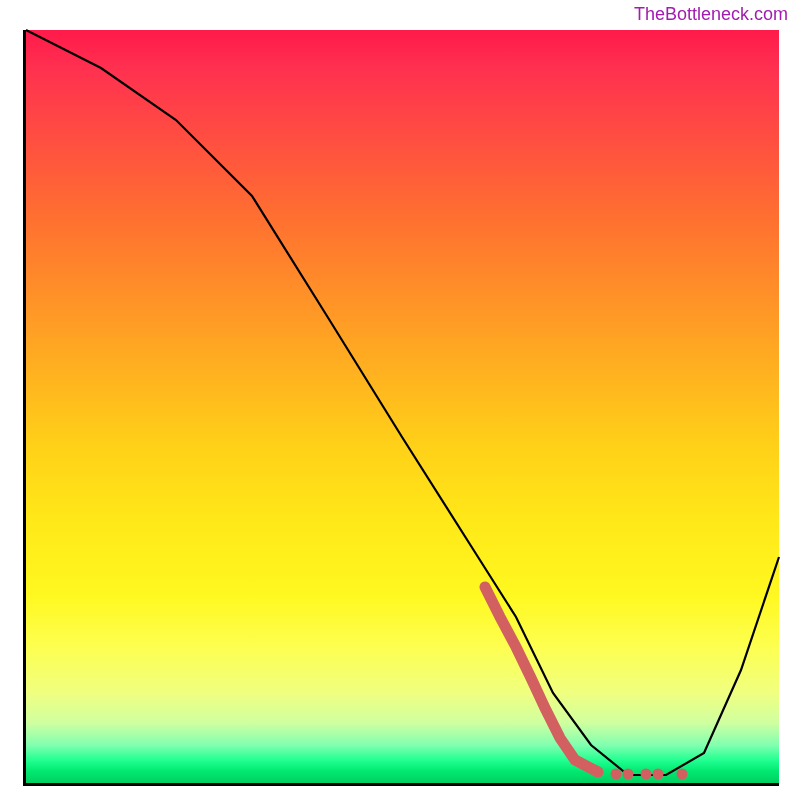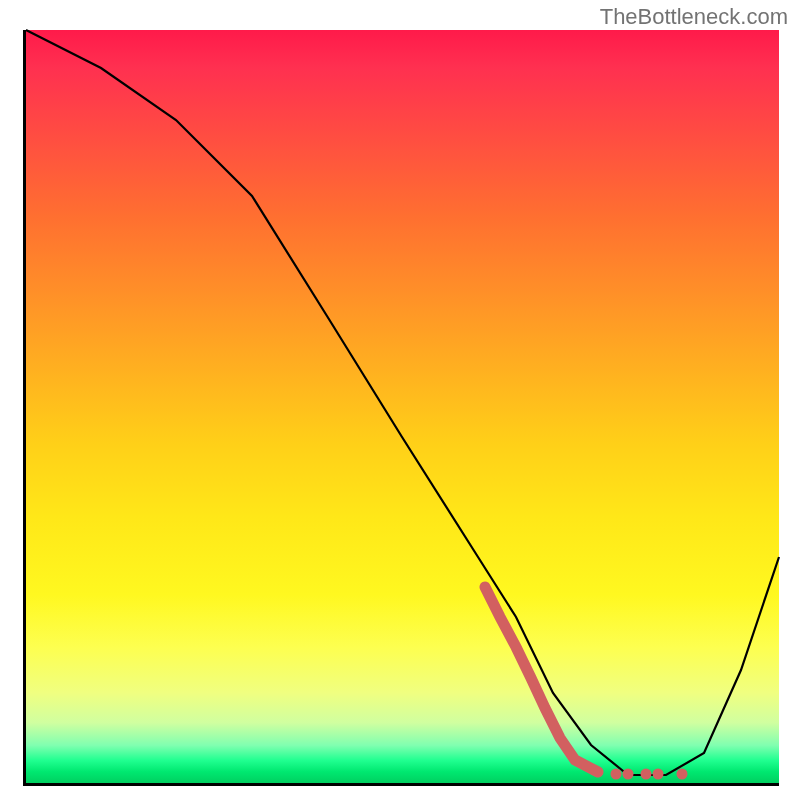--- a/index.html
+++ b/index.html
@@ -12,22 +12,22 @@
   }
   .container {
     position: relative;
     width: 800px;
     height: 800px;
   }
   .watermark {
     position: absolute;
     top: 4px;
     right: 12px;
-    font-size: 22px;
-    color: #737373;
+    font-size: 18px;
+    color: #a21caf;
     font-weight: normal;
   }
   .chart-area {
     position: absolute;
     left: 23px;
     top: 30px;
     width: 756px;
     height: 756px;
     border-left: 3px solid #000;
     border-bottom: 3px solid #000;

